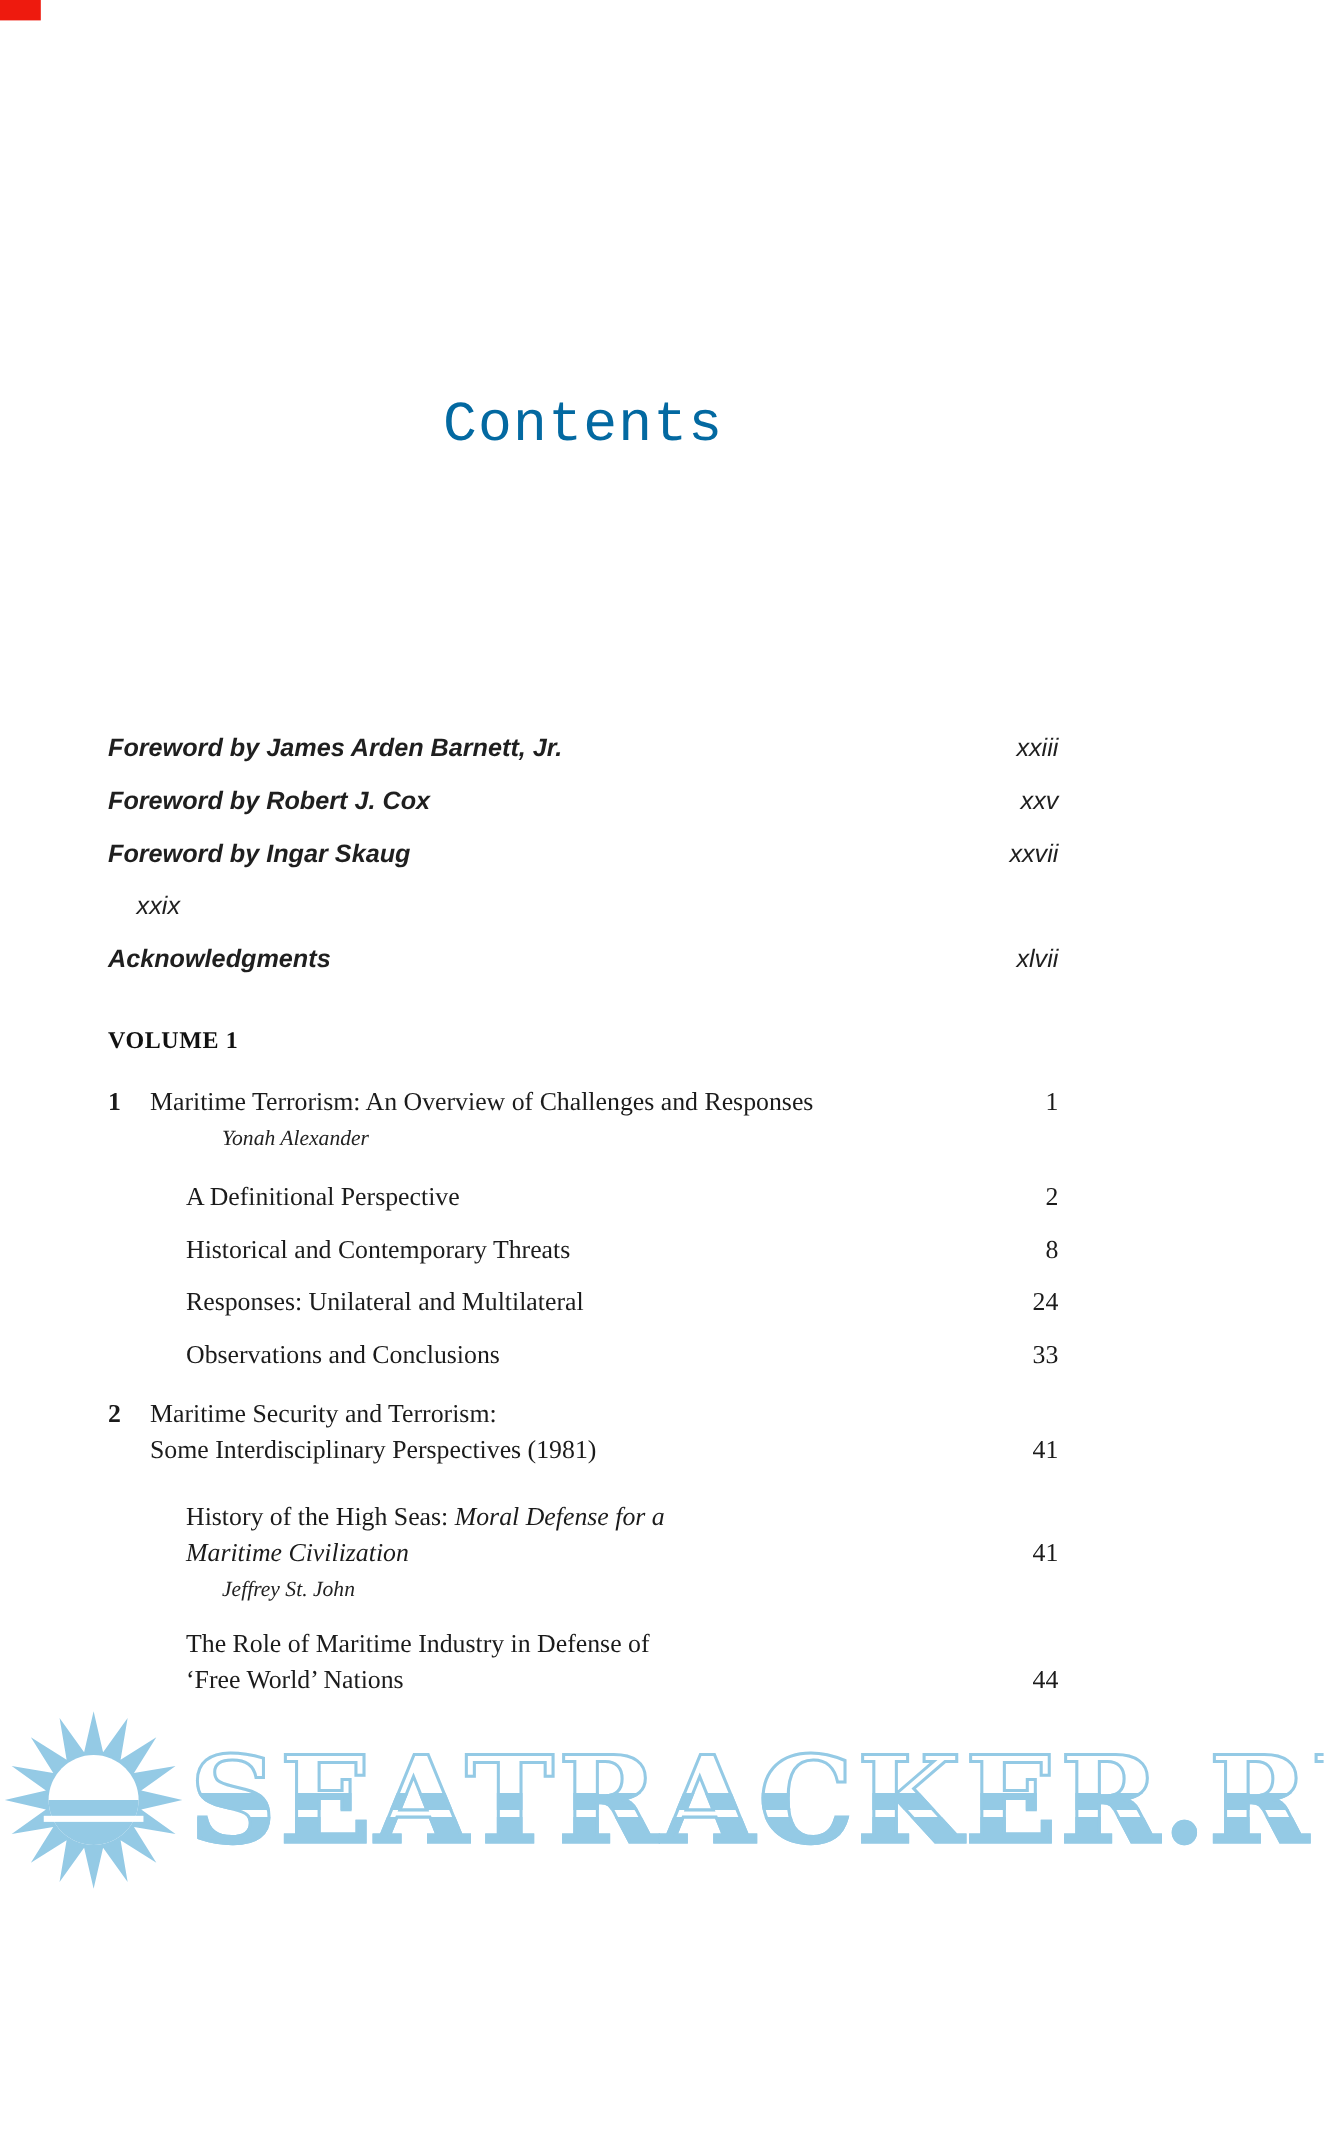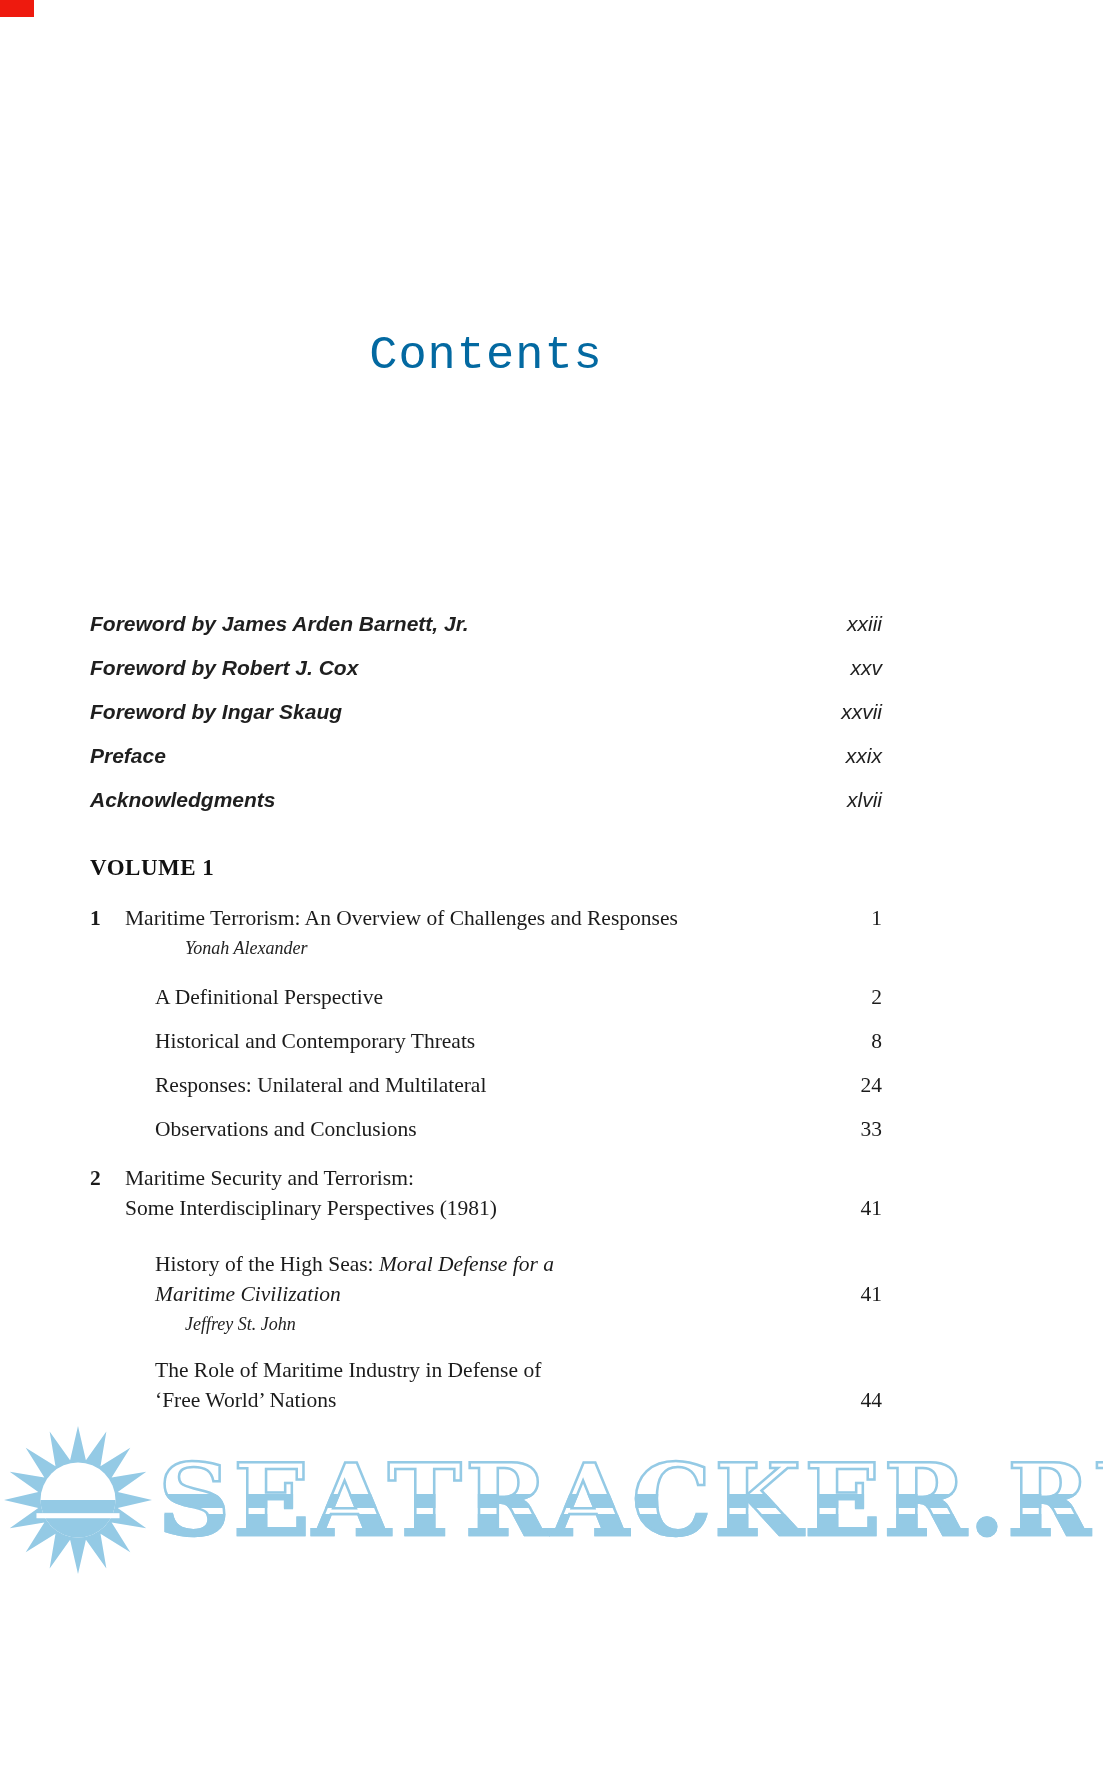--- a/index.html
+++ b/index.html
@@ -52,21 +52,21 @@
     font-style: italic;
     font-size: 21px;
     color: #1f1f1f;
   }
   .fm-label { flex: 1; font-weight: bold; }
   .fm-page { min-width: 60px; text-align: right; }
 
   .volume-heading {
     margin-top: 22px;
     font-weight: 700;
-    font-size: 23px;
+    font-size: 20px;
     line-height: 27px;
     letter-spacing: 0.5px;
     color: #111;
   }
 
   .ch-row {
     display: flex;
     margin-top: 22px;
     font-size: 21.5px;
     line-height: 30px;
@@ -165,21 +165,20 @@
     </div>
     <div class="fm-row">
       <span class="fm-label">Foreword by Robert J. Cox</span>
       <span class="fm-page">xxv</span>
     </div>
     <div class="fm-row">
       <span class="fm-label">Foreword by Ingar Skaug</span>
       <span class="fm-page">xxvii</span>
     </div>
     <div class="fm-row">
-      <span class="fm-label">Preface</span>
       <span class="fm-page">xxix</span>
     </div>
     <div class="fm-row">
       <span class="fm-label">Acknowledgments</span>
       <span class="fm-page">xlvii</span>
     </div>
   </div>
 
   <div class="volume-heading">VOLUME 1</div>
 

